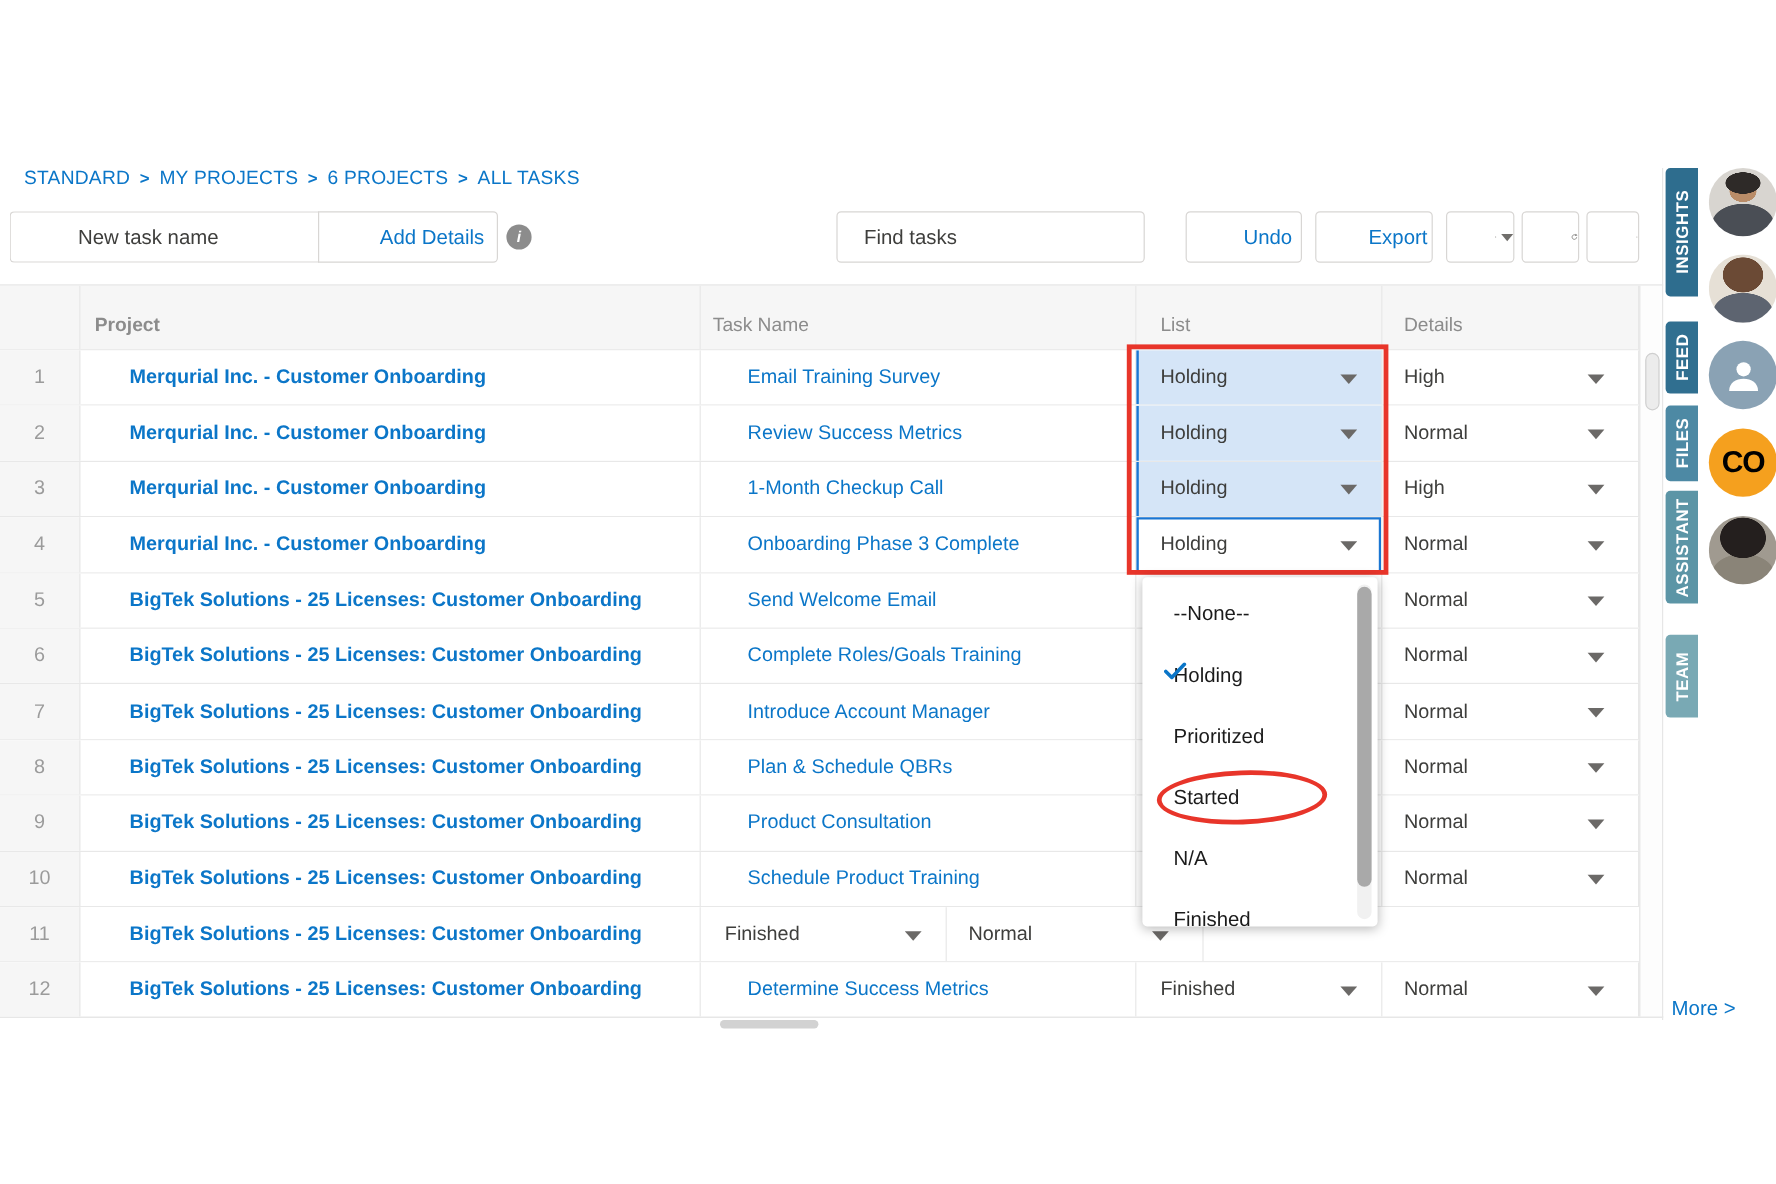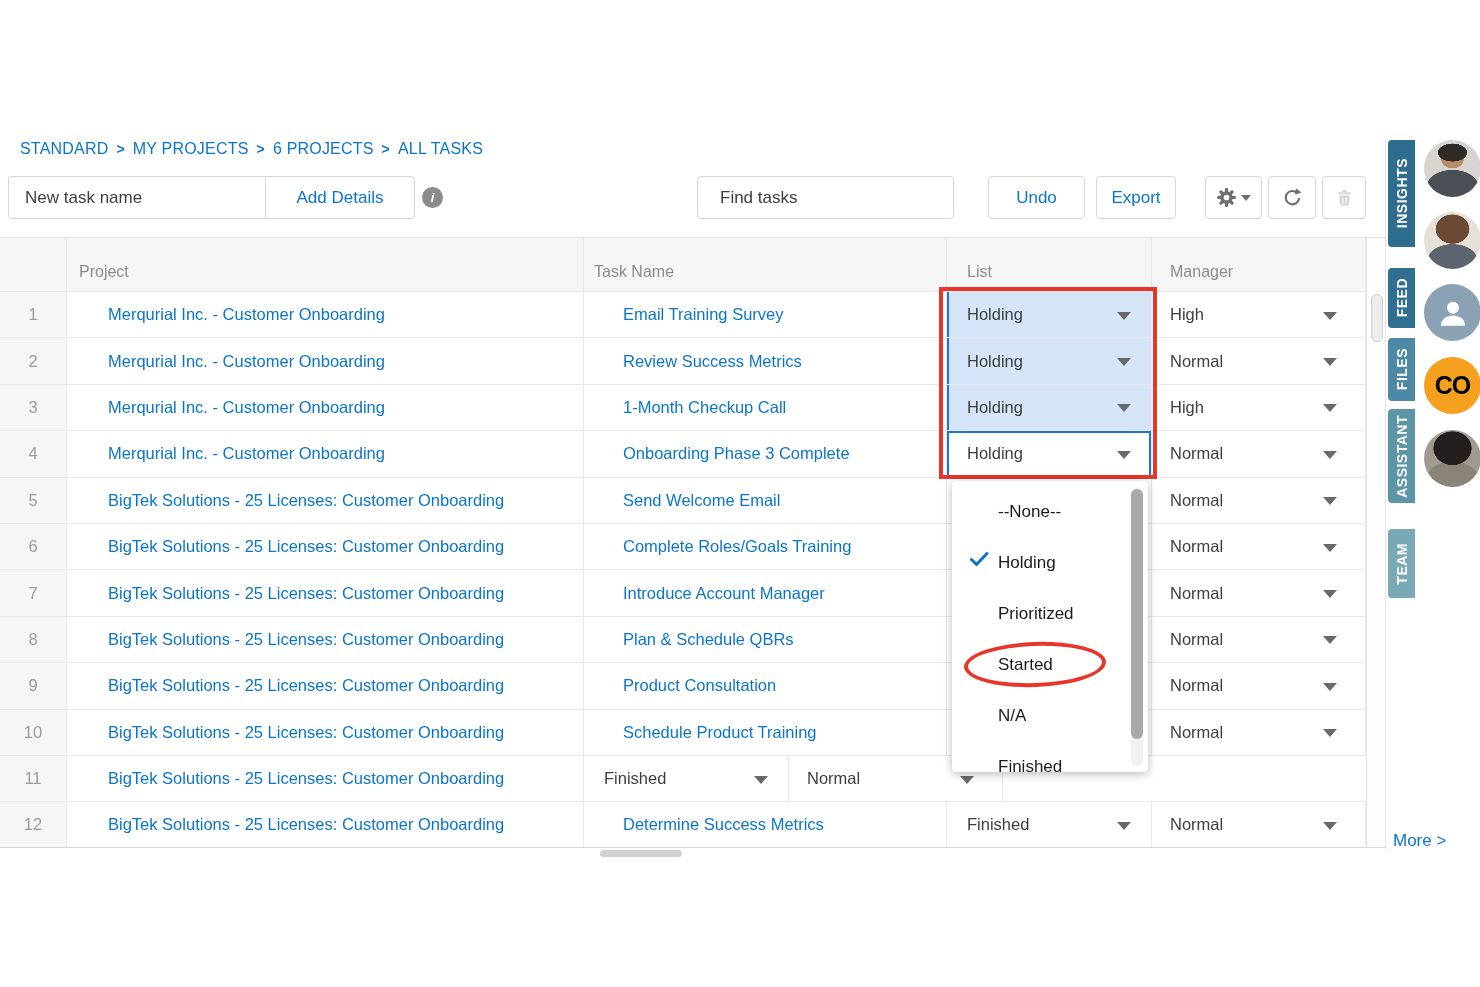--- a/index.html
+++ b/index.html
@@ -7,56 +7,56 @@
               font-family:"Liberation Sans", sans-serif; color:#3e3e3c; }
   .abs { position:absolute; }
 
   
   #breadcrumb { position:absolute; left:20px; top:140px; font-size:16px; letter-spacing:.2px; }
   #breadcrumb a { color:var(--accent-blue); text-decoration:none; cursor:pointer; }
   #breadcrumb .sep { color:var(--accent-blue); margin:0 8px; font-weight:700; font-size:14px; }
 
   
   .box { position:absolute; top:176px; height:43px; background:#fff;
-         border:1px solid #d8d6d4; border-radius:4px; display:flex; align-items:center; }
+         border:1px solid #d8d6d4; border-radius:4px; display:flex; align-items:center;padding-left:40px; }
   #new-task { left:8px; width:258px; border-radius:4px 0 0 4px; border-right:none; }
   #new-task input { border:none; outline:none; width:100%; font-size:17px; padding:0 16px;
                     font-family:inherit; color:#3e3e3c; background:transparent; }
   #new-task input::placeholder { color:#3e3e3c; opacity:1; }
   #add-details { left:265px; width:150px; border-radius:0 4px 4px 0; justify-content:center;
                  color:var(--accent-blue); font-size:17px; cursor:pointer; }
   #info { left:422px; top:187px; width:21px; height:21px; border-radius:50%;
           background:#8c8c8c; color:#fff; font-size:13px; font-weight:700;
           display:flex; align-items:center; justify-content:center; font-style:italic; }
   #search { left:697px; width:257px; padding:0 12px; }
   #search input { border:none; outline:none; flex:1; font-size:17px; padding:0 10px;
                   font-family:inherit; color:#3e3e3c; background:transparent; }
   #search input::placeholder { color:#3e3e3c; opacity:1; }
   .tbtn { justify-content:center; color:var(--accent-blue); font-size:17px; cursor:pointer; }
   #undo   { left:988px;  width:97px; }
-  #export { left:1096px; width:80px; }
+  #export { left:1096px; width:98px; }
   #gear-btn    { left:1205px; width:57px; gap:4px; }
   #refresh-btn { left:1268px; width:48px; }
   #trash-btn   { left:1322px; width:44px; }
 
   .caret-sm { width:0; height:0; border-left:5px solid transparent; border-right:5px solid transparent;
               border-top:6px solid #706e6b; }
 
   
   #table { position:absolute; left:0; top:237px; width:1386px; height:611px;
            border-top:1px solid #e2e2e2; border-bottom:1px solid #d8d8d8; overflow:hidden; background:#fff; }
   .tr { display:flex; width:1366px; border-bottom:1px solid #e8e8e8; }
   .tr > div { border-right:1px solid #e8e8e8; overflow:hidden; }
   #thead { height:54px; background:#f6f6f6; }
   #thead > div { display:flex; align-items:flex-end; padding-bottom:10px;
                  color:#8c8c8c; font-size:16px; }
   .row { height:46.4px; background:#fff; }
   .c { display:flex; align-items:center; font-size:16.5px; }
   .c-num      { width:67px;  justify-content:center; color:#9b9b9b; background:#f6f6f6; }
-  .c-project  { width:517px; padding-left:12px; }
+  .c-project  { width:517px; padding-left:12px;font-weight:bold; }
   .c-task     { width:363px; padding-left:10px; }
   .c-list     { width:205px; padding-left:20px; position:relative; cursor:pointer; }
   .c-priority { width:214px; padding-left:18px; position:relative; cursor:pointer; }
   .c a { color:var(--accent-blue); text-decoration:none; cursor:pointer; white-space:nowrap;margin-left:29px; }
   .cellcaret { position:absolute; top:50%; margin-top:-3px; width:0; height:0;
                border-left:7px solid transparent; border-right:7px solid transparent;
                border-top:8px solid #6b6967; }
   .c-list .cellcaret { right:20px; } .c-priority .cellcaret { right:28px; }
   .c-list.sel  { background:var(--selection-bg); box-shadow:inset 2px 0 0 var(--selection-border); }
   .c-list.open { background:#fff; box-shadow:inset 0 0 0 2px var(--selection-border); }
@@ -69,21 +69,21 @@
              background:#d2d2d2; border-radius:4px; }
 
   
   #anno-rect { position:absolute; left:939px; top:287px; width:218px; height:192px;
                border:4px solid var(--annotation-red); z-index:12; pointer-events:none; }
 
   
   #menu { position:absolute; left:952px; top:481px; width:196px; height:291px; background:#fff;
           border-radius:4px; box-shadow:0 2px 10px rgba(0,0,0,.28); z-index:20; overflow:hidden; }
   .opt { position:relative; height:51px; display:flex; align-items:center;
-         padding-left:46px; font-size:17px; color:#1b1b1b; cursor:pointer; }
+         padding-left:26px; font-size:17px; color:#1b1b1b; cursor:pointer; }
   .opt:first-child { margin-top:5px; }
   .opt .chk { position:absolute; left:18px; top:15px; }
   .opt.annotated::after { content:""; position:absolute; left:12px; right:42px; top:3px; bottom:3px;
                           border:4px solid var(--annotation-red); border-radius:50%;
                           transform:rotate(-2deg); }
   #menu-scroll { position:absolute; right:5px; top:6px; width:12px; height:279px;
                  background:#f1f1f1; border-radius:6px; }
   #menu-thumb  { position:absolute; left:0; top:2px; width:12px; height:250px;
                  background:#a9a9a9; border-radius:6px; }
 
@@ -168,21 +168,21 @@
     <line x1="11.8" y1="10" x2="11.6" y2="16.5" stroke="#fff" stroke-width="1.2"></line>
   </svg>
 </div>
 
 <div id="table">
   <div id="thead" class="tr">
     <div class="c-num"></div>
     <div class="c-project">Project</div>
     <div class="c-task">Task Name</div>
     <div class="c-list">List</div>
-    <div class="c-priority">Manager</div>
+    <div class="c-priority">Details</div>
   </div>
   <div id="tbody">
   <div class="tr row">
     <div class="c c-num">1</div>
     <div class="c c-project">
           <a>Merqurial Inc. - Customer Onboarding</a>
         </div>
     <div class="c c-task">
           <a>Email Training Survey</a>
         </div>

